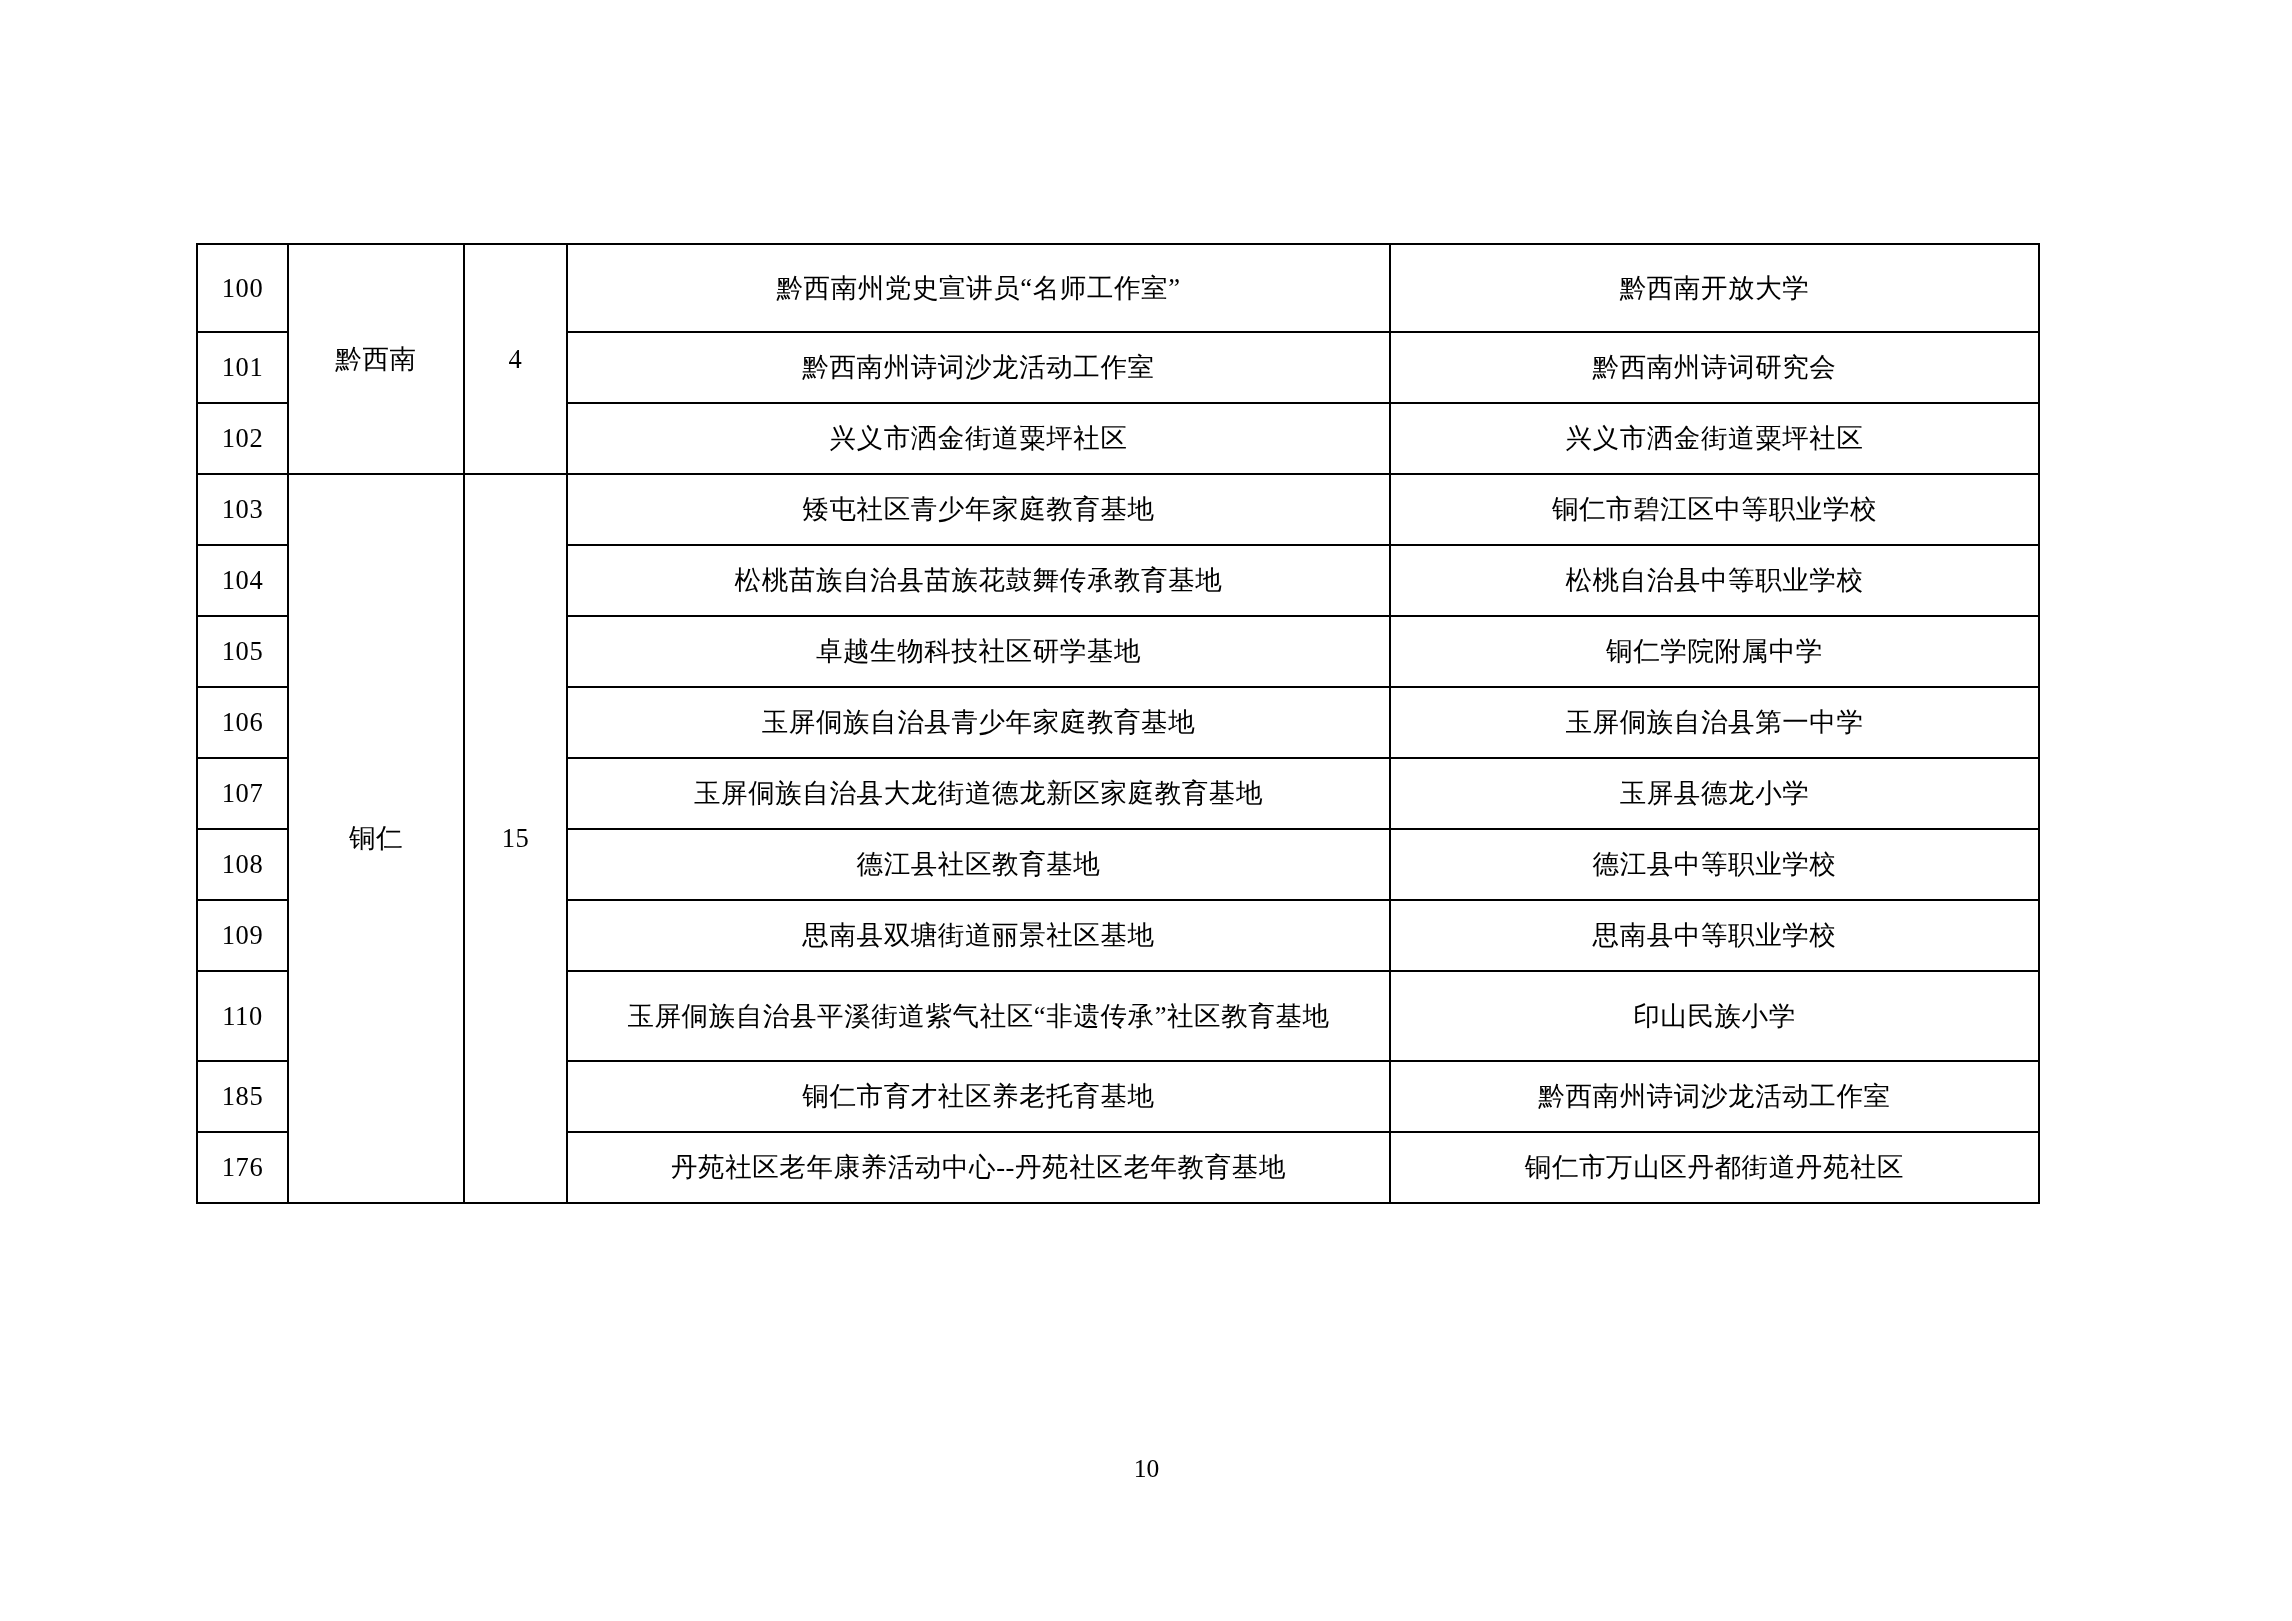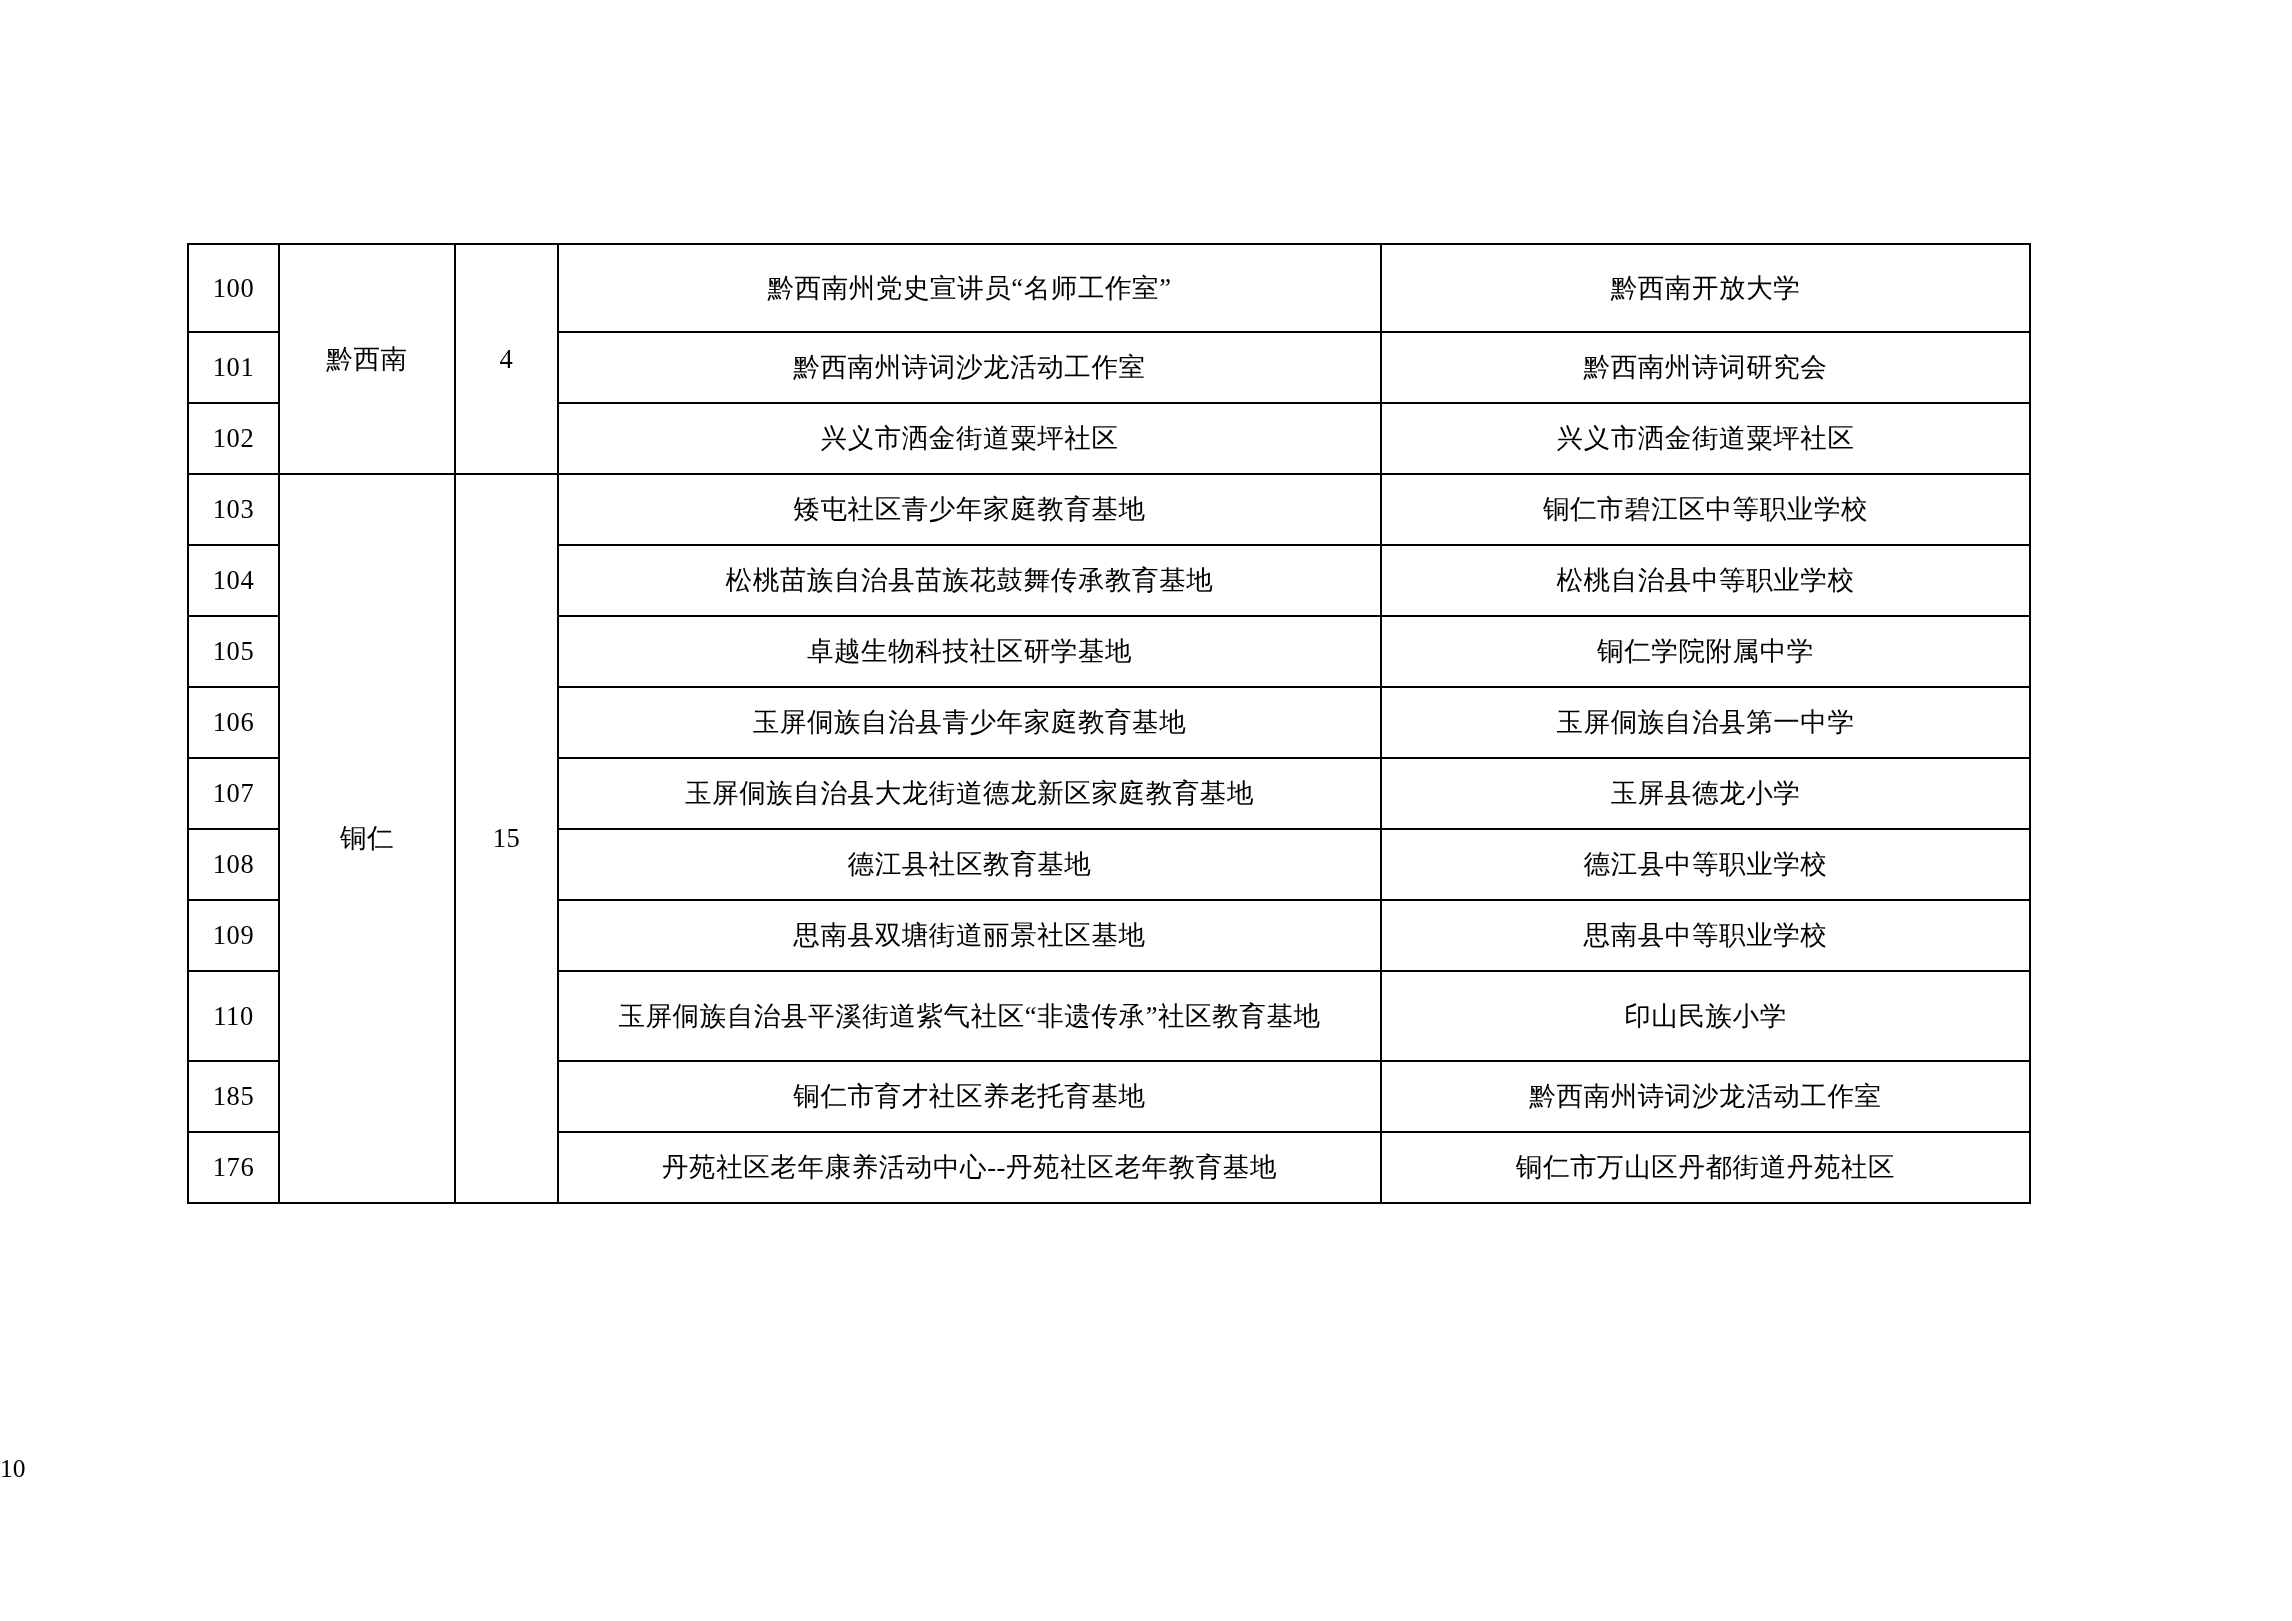--- a/index.html
+++ b/index.html
@@ -19,21 +19,21 @@
   .page {
     position: absolute;
     left: 0;
     top: 0;
     width: 2293px;
     height: 1621px;
   }
 
   .table-wrap {
     position: absolute;
-    left: 187px;
+    left: 196px;
     top: 243px;
     width: 1843px;
     border-radius: 21px;
   }
 
   table.listing {
     border-collapse: collapse;
     width: 1843px;
     table-layout: fixed;
   }
@@ -71,20 +71,21 @@
 
   tr.r-tall td { height: 86px; }
   tr.r-std  td { height: 69px; text-align: center; }
   tr.r-two  td { height: 88px; margin-top: 36px; }
 
   .page-number {
     position: absolute;
     left: 0;
     top: 1454px;
     width: 2293px;
+    text-align: center;
     font-size: 25.5px;
     font-family: "Liberation Serif", "DejaVu Serif", serif;
   }
 </style>
 </head>
 <body>
 
 <div class="page">
 
   <div class="table-wrap">

